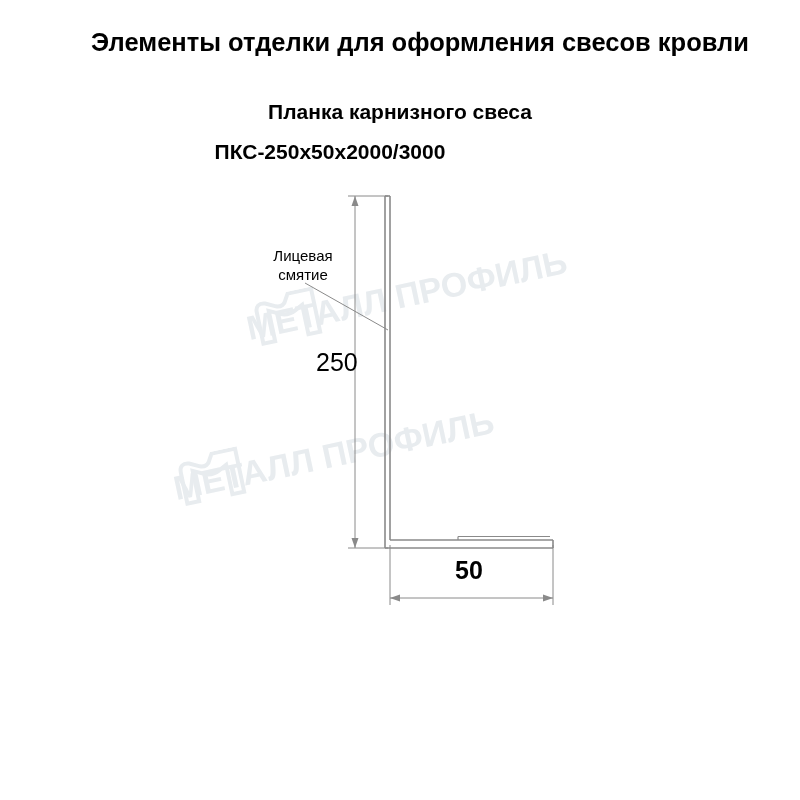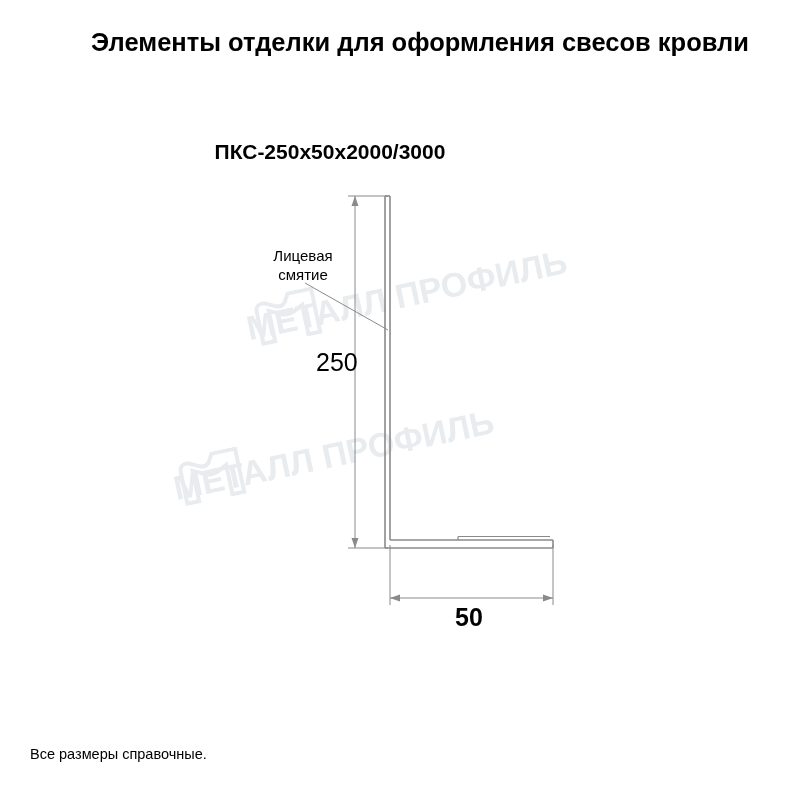--- a/index.html
+++ b/index.html
@@ -101,41 +101,42 @@
   .dim-250 {
     position: absolute;
     left: 316px;
     top: 348px;
     font-size: 25px;
     font-weight: normal;
   }
   .dim-50 {
     position: absolute;
     left: 455px;
-    top: 603px;
+    top: 556px;
     font-size: 25px;
     font-weight: bold;
   }
 
   
   .footer {
     position: absolute;
     left: 30px;
     top: 742px;
     font-size: 14.5px;
     line-height: 25px;
   }
   .footer div { white-space: nowrap; }
 </style>
 </head>
 <body>
 
 <div class="page">
 
   <div class="main-title">Элементы отделки для оформления свесов кровли</div>
+  <div class="sub-title-1">Планка карнизного свеса</div>
   <div class="sub-title-2">ПКС-250х50х2000/3000</div>
 
   <div class="wm-logo wm-logo-1">
     <svg width="70" height="52" viewBox="0 0 70 52" fill="none" stroke="#e8ecef" stroke-width="4">
       <path d="M6 46 L6 14 C6 8 10 5 16 7 L26 12 C31 14 35 12 37 7 L40 2 L64 2 L64 46 L52 46 L52 16 L44 20 C38 23 31 22 26 19 L18 15 L18 46 Z"></path>
     </svg>
   </div>
   <div class="watermark wm-1">МЕТАЛЛ ПРОФИЛЬ</div>
 
   <div class="wm-logo wm-logo-2">
@@ -194,16 +195,15 @@
 
   <div class="label-face">
     <span>Лицевая</span><br>
     <span>смятие</span>
   </div>
 
   <div class="dim-250">250</div>
   <div class="dim-50">50</div>
 
   <div class="footer">
-    <div>Все размеры справочные.</div>
   </div>
 
 </div>
 
 </body></html>

